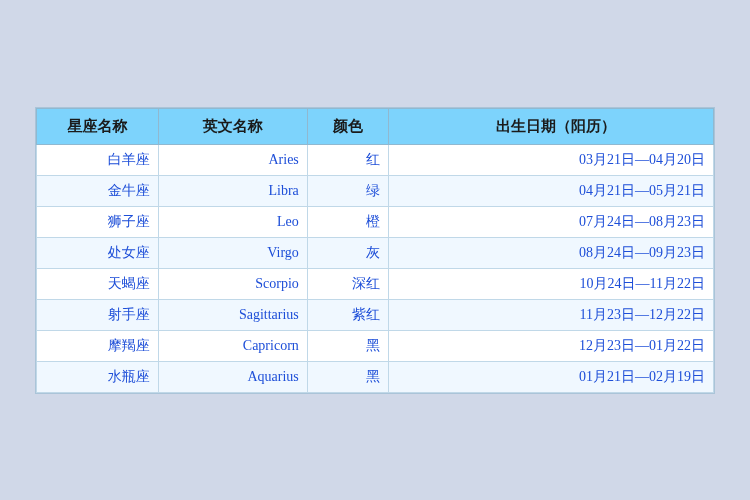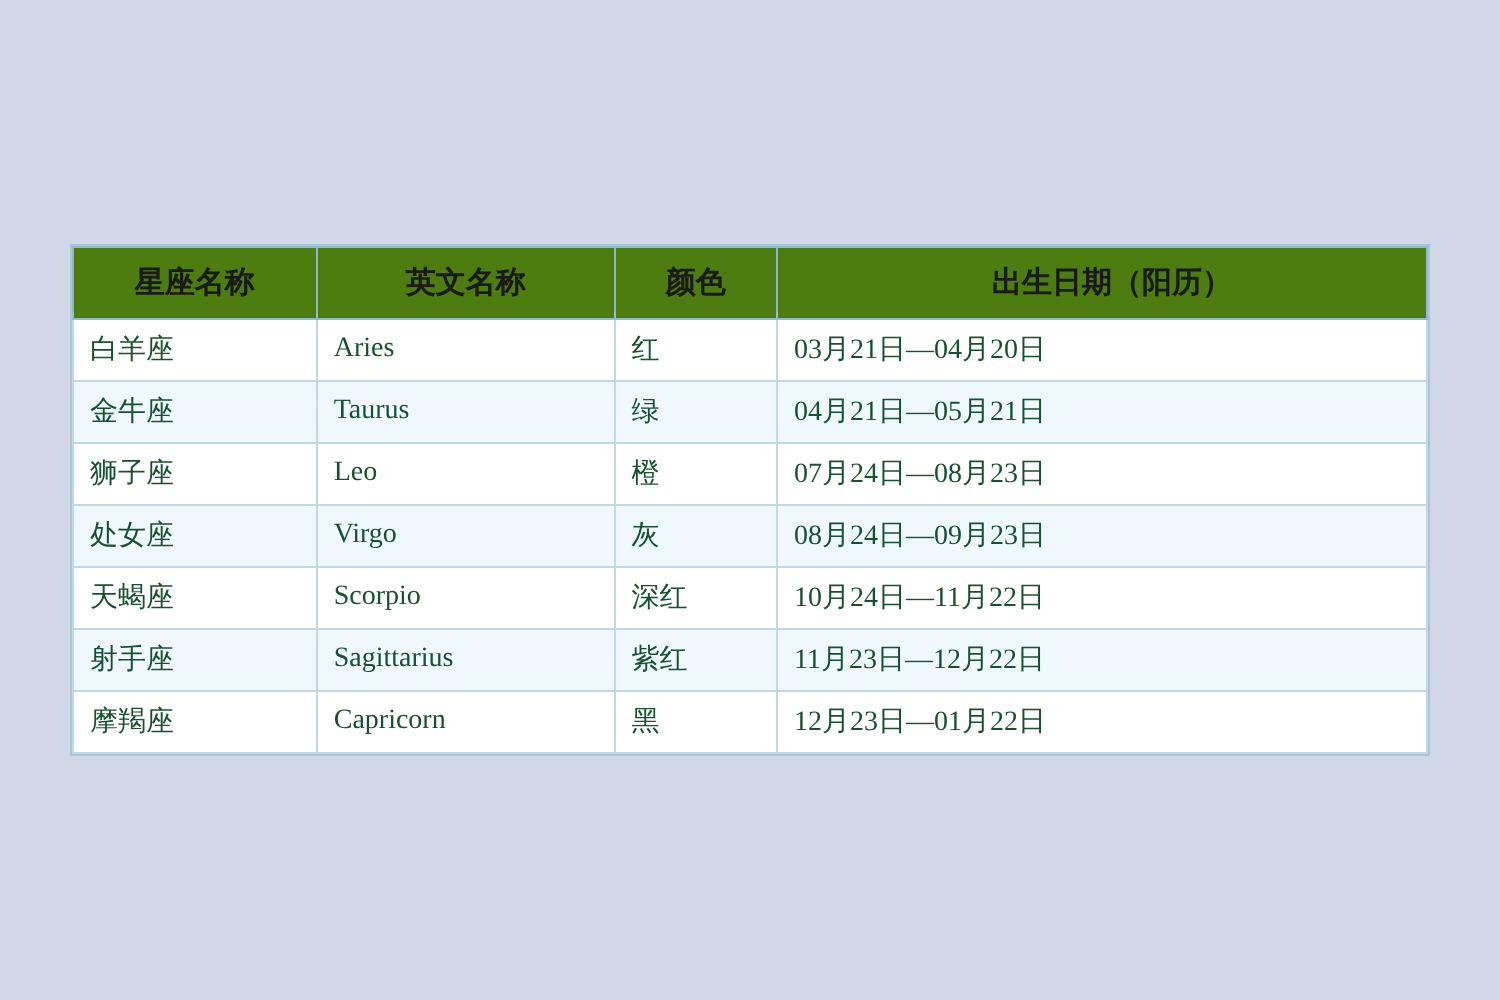--- a/index.html
+++ b/index.html
@@ -15,34 +15,34 @@
     .table-container {
       background: #fff;
       border: 1px solid #aac4d8;
       width: 680px;
     }
     table {
       width: 100%;
       border-collapse: collapse;
     }
     thead tr th {
-      background: #4d7c0f;
+      background: #7dd3fc;
       color: #1a1a1a;
       font-weight: bold;
       font-size: 15px;
       padding: 8px 6px;
       border: 1px solid #90b8d0;
       text-align: center;
     }
     tbody tr td {
       border: 1px solid #c0d8e8;
       padding: 6px 8px;
-      text-align: left;
+      text-align: right;
       font-size: 14px;
-      color: #14532d;
+      color: #1d4ed8;
       background: #fff;
     }
     tbody tr:nth-child(even) td {
       background: #f0f8ff;
     }
     .col-chinese { width: 18%; }
     .col-english { width: 22%; font-family: Liberation Serif, serif; }
     .col-color   { width: 12%; }
     .col-date    { width: 48%; padding-left: 16px; }
   </style>
@@ -61,21 +61,21 @@
     </thead>
     <tbody id="table-body">
     <tr>
           <td>白羊座</td>
           <td>Aries</td>
           <td>红</td>
           <td>03月21日—04月20日</td>
         </tr>
         <tr>
           <td>金牛座</td>
-          <td>Taurus</td>
+          <td>Libra</td>
           <td>绿</td>
           <td>04月21日—05月21日</td>
         </tr>
         <tr>
           <td>狮子座</td>
           <td>Leo</td>
           <td>橙</td>
           <td>07月24日—08月23日</td>
         </tr>
         <tr>
@@ -95,15 +95,21 @@
           <td>Sagittarius</td>
           <td>紫红</td>
           <td>11月23日—12月22日</td>
         </tr>
         <tr>
           <td>摩羯座</td>
           <td>Capricorn</td>
           <td>黑</td>
           <td>12月23日—01月22日</td>
         </tr>
+        <tr>
+          <td>水瓶座</td>
+          <td>Aquarius</td>
+          <td>黑</td>
+          <td>01月21日—02月19日</td>
+        </tr>
       </tbody>
   </table>
 </div>
 
 </body></html>

